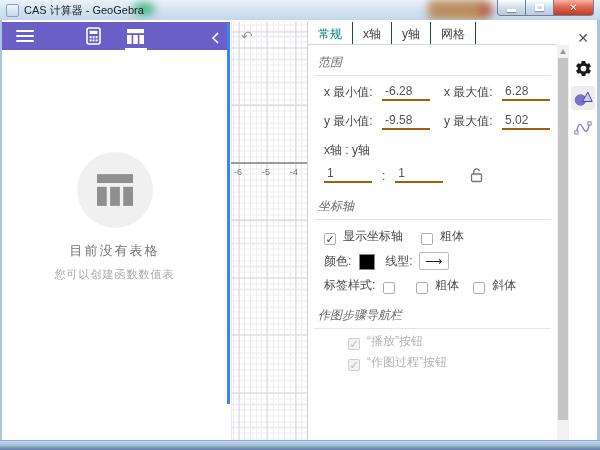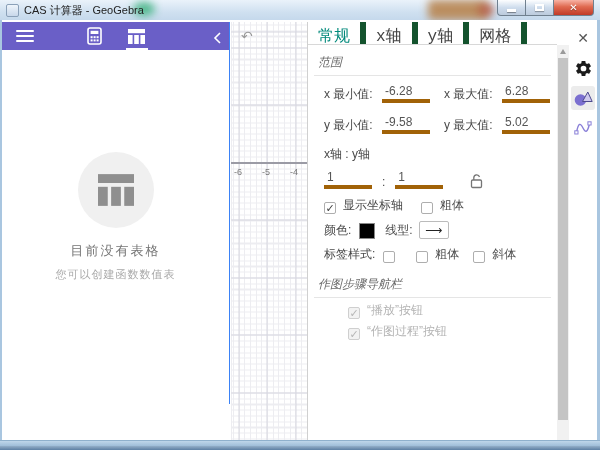--- a/index.html
+++ b/index.html
@@ -32,21 +32,21 @@
   .frame-right { position:absolute; right:0; top:20px; width:3px; height:426px; background:#a9c6e0; }
   .frame-bottom{ position:absolute; left:0; top:440px; width:600px; height:6px;
     background:linear-gradient(#bfd6ea,#9fbdd8); border-top:1px solid #8fb0cc; }
   .taskbar { position:absolute; left:0; top:446px; width:600px; height:4px;
     background:linear-gradient(#93aec8,#5d7fa3); }
 
   .appbody { position:absolute; left:2px; top:20px; width:595px; height:420px; background:#fff; }
 
   
   .left-panel { position:absolute; left:0; top:2px; width:228px; height:382px; background:#fff;
-    border-right:1px solid #3b82f6; }
+    border-right:3px solid #3b82f6; }
   .lp-header { position:absolute; left:0; top:0; width:100%; height:28px; background:#6a5fc7;
     display:flex; align-items:center; }
   .burger { margin-left:14px; width:18px; height:12px; display:flex; flex-direction:column;
     justify-content:space-between; cursor:pointer; }
   .burger i { display:block; height:2px; background:#fff; border-radius:1px; }
   .lp-center { position:absolute; left:0; top:0; width:100%; height:28px; display:flex;
     justify-content:center; align-items:center; gap:16px; }
   .hd-ic { width:26px; height:26px; display:flex; align-items:center; justify-content:center;
     position:relative; cursor:pointer; }
   .hd-ic.sel:after { content:""; position:absolute; left:2px; right:2px; bottom:-1px; height:2px; background:#fff; }
@@ -67,27 +67,27 @@
       repeating-linear-gradient(to bottom, #ededf1 0 1px, transparent 1px 5.75px);
     background-position: 7.5px 0, 0 25.5px, 2px 0, 0 2.5px; }
   .xaxis { position:absolute; left:0; top:140px; width:100%; height:2px; background:#9b9ba5; }
   .tick { position:absolute; top:145px; font-size:9px; color:#777; }
   .undo { position:absolute; left:10px; top:6px; font-size:14px; color:#9a9a9a; cursor:pointer; }
 
   
   .settings { position:absolute; left:305px; top:2px; width:250px; height:418px; background:#fff;
     border-left:1px solid #d0d0d0; font-size:12px; color:#4a4a4a; overflow:hidden; }
   .tabbar { height:23px; border-bottom:1px solid #d8d8d8; display:flex; align-items:stretch; }
-  .tab { padding:4px 10px 0; border-right:6px solid #14532d; cursor:pointer; color:#444; font-size:16px;font-family:Liberation Mono, monospace; }
+  .tab { padding:4px 10px 0; border-right:1px solid #14532d; cursor:pointer; color:#444; font-size:12px; }
   .tab.sel { color:#00897b; }
   .sec-title { margin:0 6px; padding:5px 0 4px 4px; color:#6b6b6b; border-bottom:1px solid #e5e5e5;font-style:italic; }
   .row { display:flex; align-items:flex-end; margin-left:16px; }
   .row.sub { margin-left:40px; }
   .lbl { color:#4a4a4a; }
-  .inp { border:none; outline:none; border-bottom:4px solid #a16207; width:48px; font-size:12px;
+  .inp { border:none; outline:none; border-bottom:2px solid #a16207; width:48px; font-size:12px;
     color:#555; background:transparent; padding:0 0 1px 3px; font-family:inherit; }
   .cb { width:12px; height:12px; border:1px solid #aeaeae; border-radius:2px; background:#fff;
     display:inline-flex; align-items:center; justify-content:center; margin-right:7px;
     font-size:11px; line-height:10px; color:#3c3c3c; cursor:pointer; flex:0 0 auto; }
   .cb.dis { background:#f2f2f2; color:#b5b5b5; border-color:#cfcfcf; cursor:default; }
   .txt-dis { color:#b3b3b3; }
   .swatch-black { width:16px; height:16px; background:#000; border:1px solid #888; margin:0 10px 0 8px; cursor:pointer; }
   .stylebtn { width:30px; height:18px; border:1px solid #bbb; border-radius:2px; margin-left:6px;
     display:flex; align-items:center; justify-content:center; font-size:12px; color:#222; cursor:pointer; }
   .lockbox { margin-left:26px; cursor:pointer; display:flex; }
@@ -226,20 +226,21 @@
       <span class="lbl" style="margin:0 10px">:</span>
       <input class="inp" value="1" style="">
       <span class="lockbox">
         <svg width="15" height="16" viewBox="0 0 15 16">
           <rect x="2.5" y="7" width="10" height="7.5" rx="1.2" fill="none" stroke="#757575" stroke-width="1.3"></rect>
           <path d="M4.8 7 V4.6 a2.9 2.9 0 0 1 5.7 -0.6" fill="none" stroke="#757575" stroke-width="1.3"></path>
         </svg>
       </span>
     </div>
 
+    <div class="sec-title" style="margin-top:10px">坐标轴</div>
     <div class="row" style="margin-top:8px">
       <span class="cb">
           <span>✓</span>
         </span>
       <span class="lbl">显示坐标轴</span>
       <span class="cb" style="margin-left:18px"></span>
       <span class="lbl">粗体</span>
     </div>
     <div class="row" style="margin-top:7px">
       <span class="lbl">颜色:</span>

